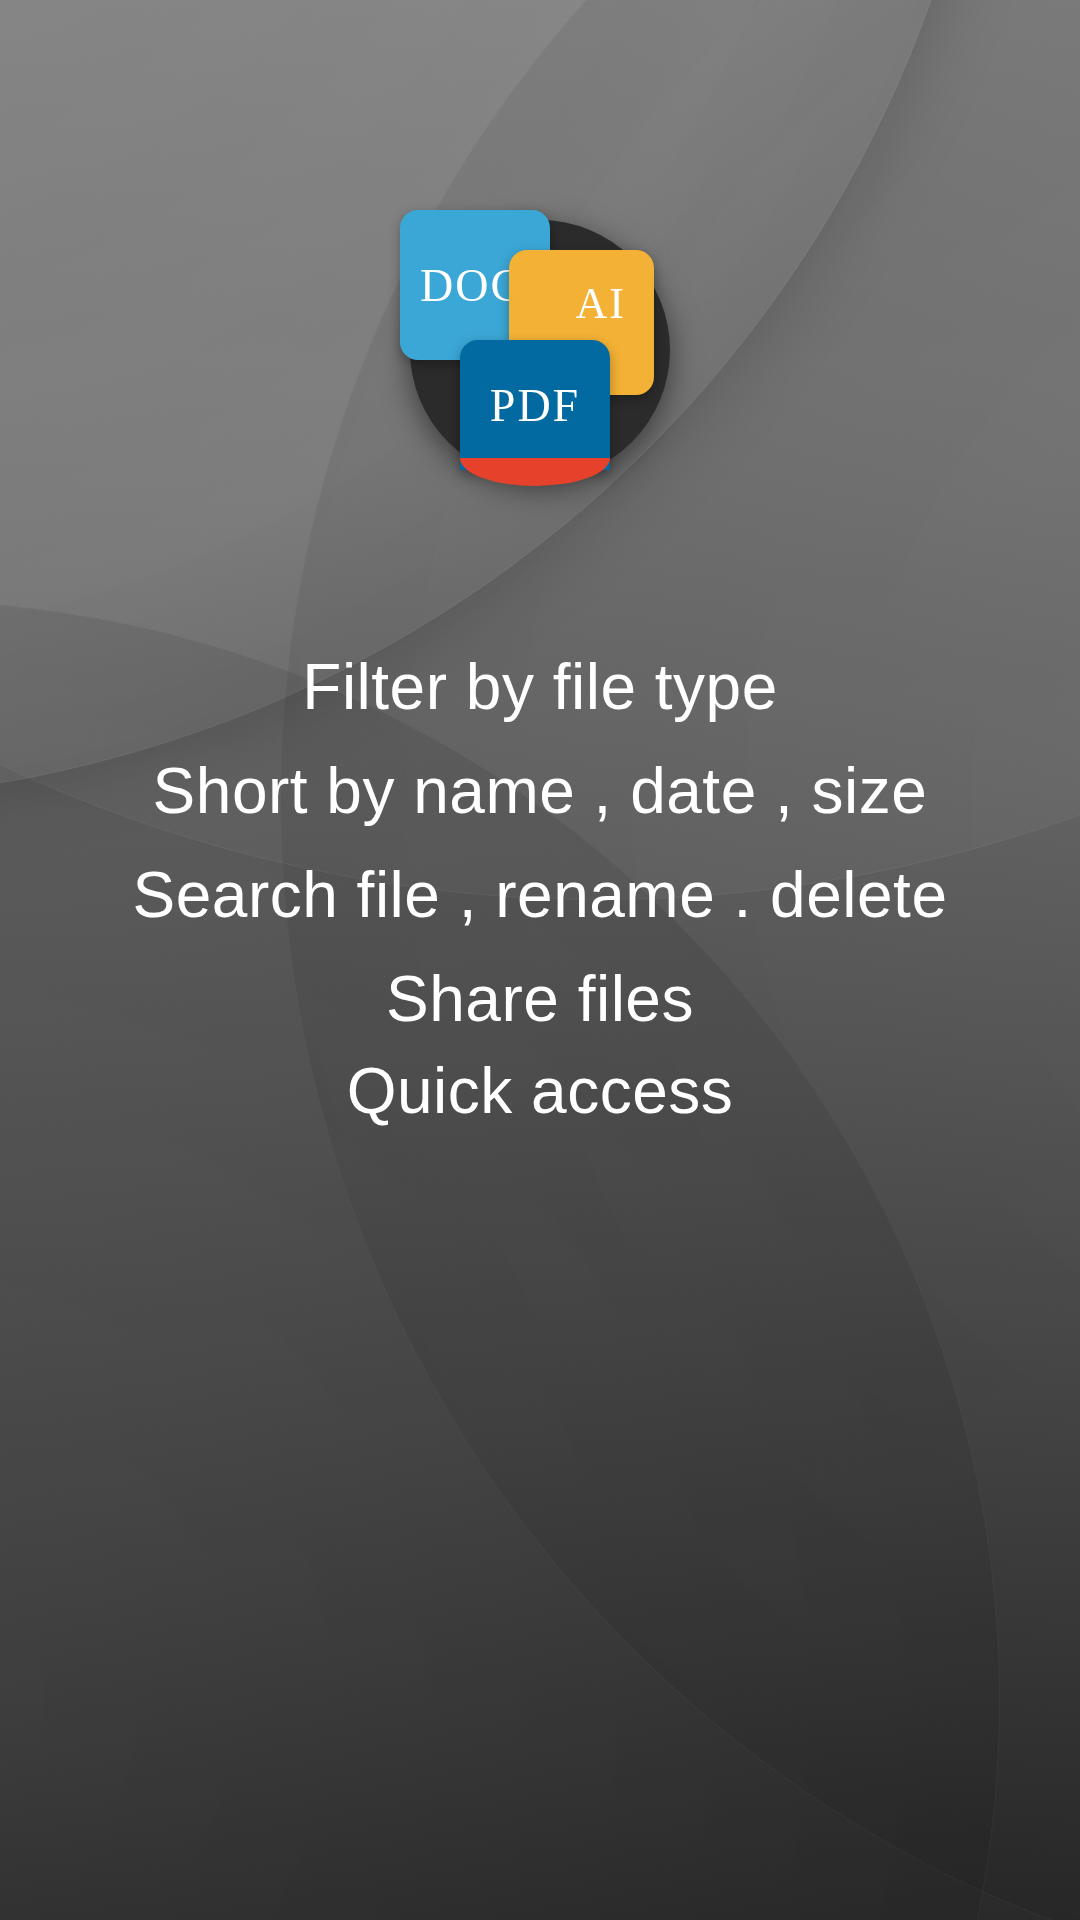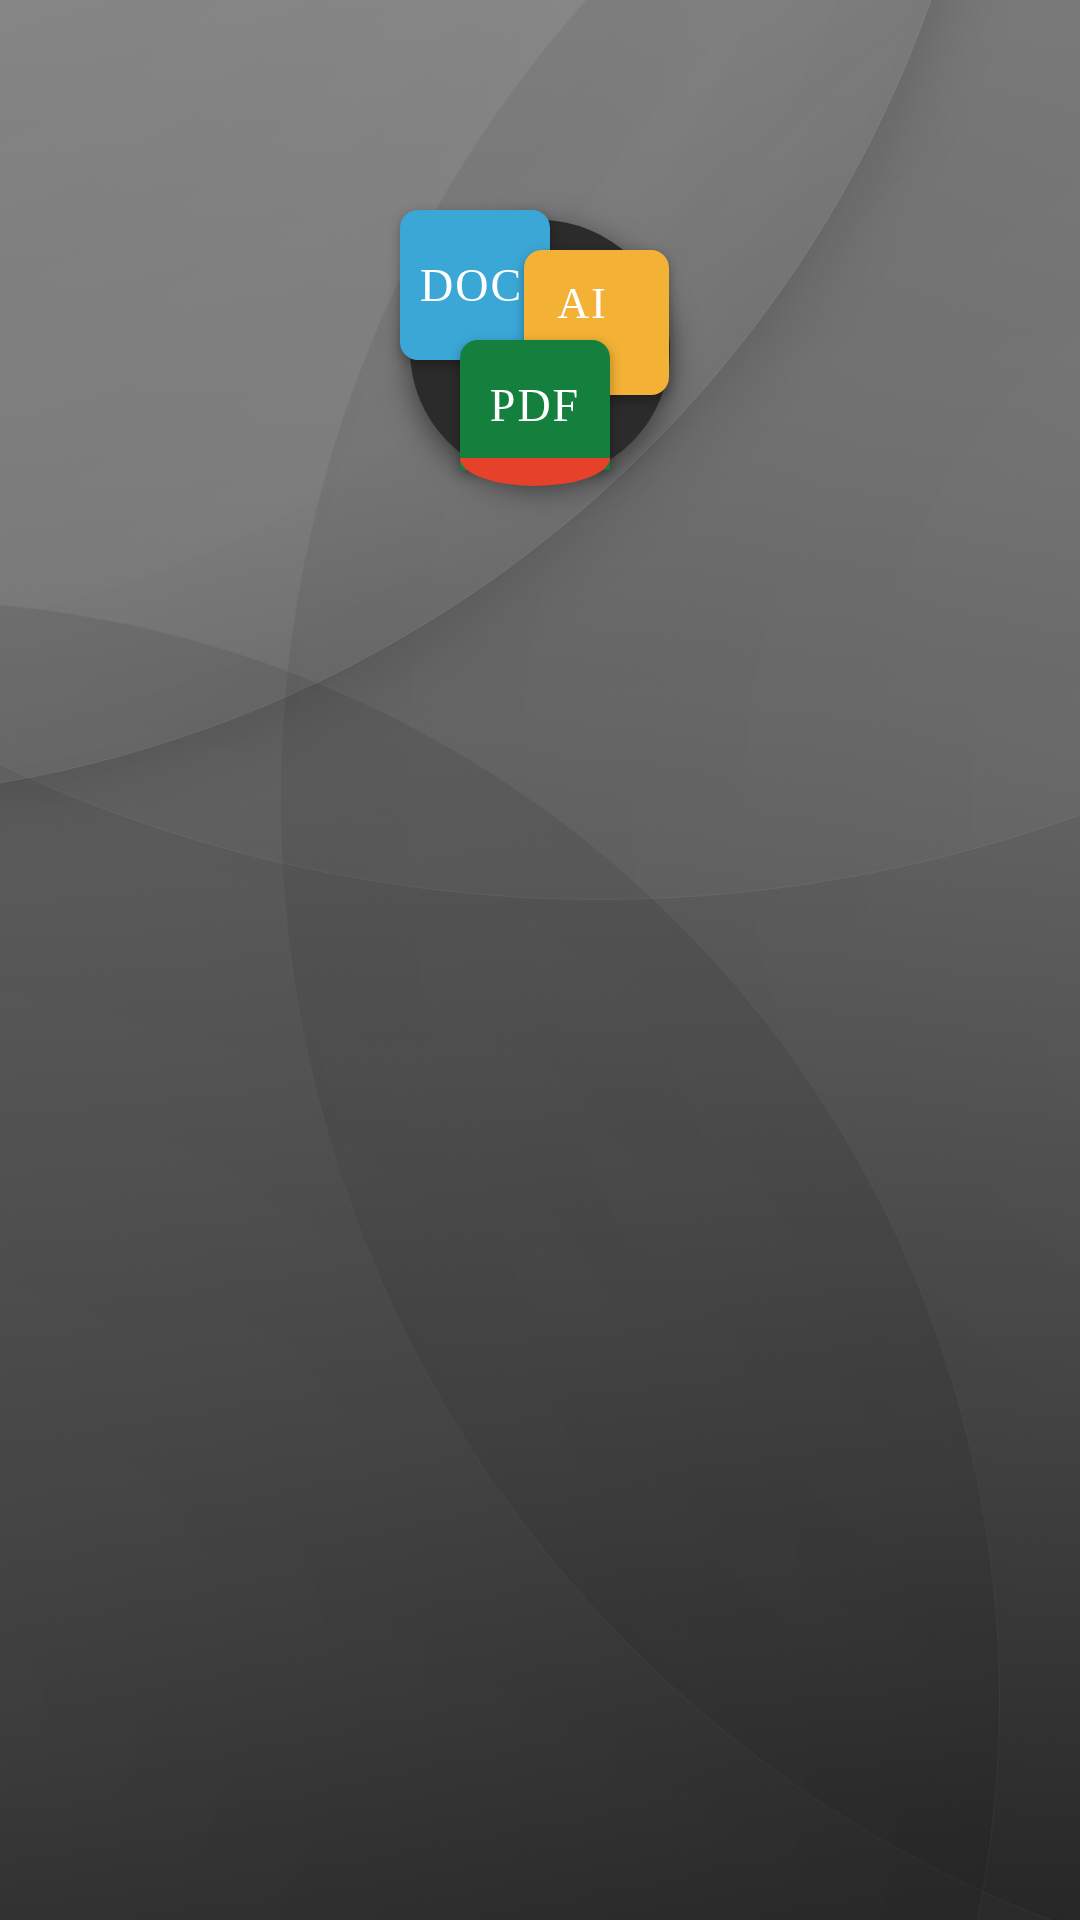--- a/index.html
+++ b/index.html
@@ -94,33 +94,33 @@
     top: 10px;
     font-size: 46px;
     padding-left: 6px;
     justify-content: flex-start;
     padding-left: 20px;
   }
   .card-ai {
     width: 145px;
     height: 145px;
     background: #f3b135;
-    left: 124px;
+    left: 109px;
     top: 50px;
     font-size: 44px;
-    justify-content: center;
+    justify-content: flex-end;
     padding-right: 28px;
     padding-bottom: 40px;
     align-items: flex-start;
     padding-top: 28px;
   }
   .card-pdf {
     width: 150px;
     height: 130px;
-    background: #15803d;
+    background: #0369a1;
     left: 60px;
     top: 140px;
     font-size: 46px;
     border-radius: 18px 18px 0 0;
   }
   .card-pdf::after {
     content: "";
     position: absolute;
     bottom: -28px;
     left: 0;
@@ -164,14 +164,21 @@
       <span>DOC</span>
     </div>
     <div class="card card-ai">
       <span>AI</span>
     </div>
     <div class="card card-pdf">
       <span>PDF</span>
     </div>
   </div>
 
+  <div class="features">
+    <div class="feature-line">Filter by file type</div>
+    <div class="feature-line">Short by name , date , size</div>
+    <div class="feature-line">Search file , rename . delete</div>
+    <div class="feature-line">Share files</div>
+    <div class="feature-line tight">Quick access</div>
+  </div>
 
 </div>
 
 </body></html>

